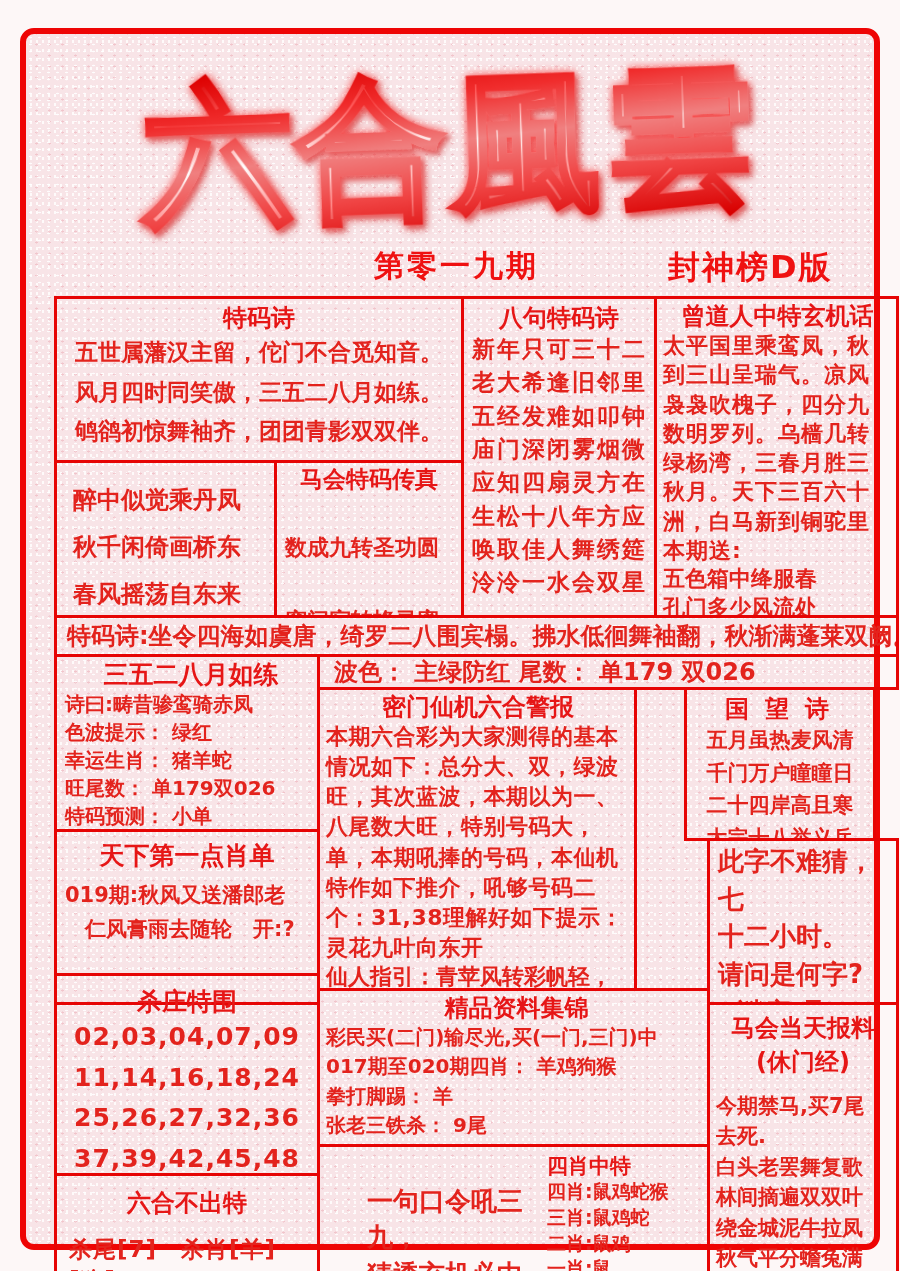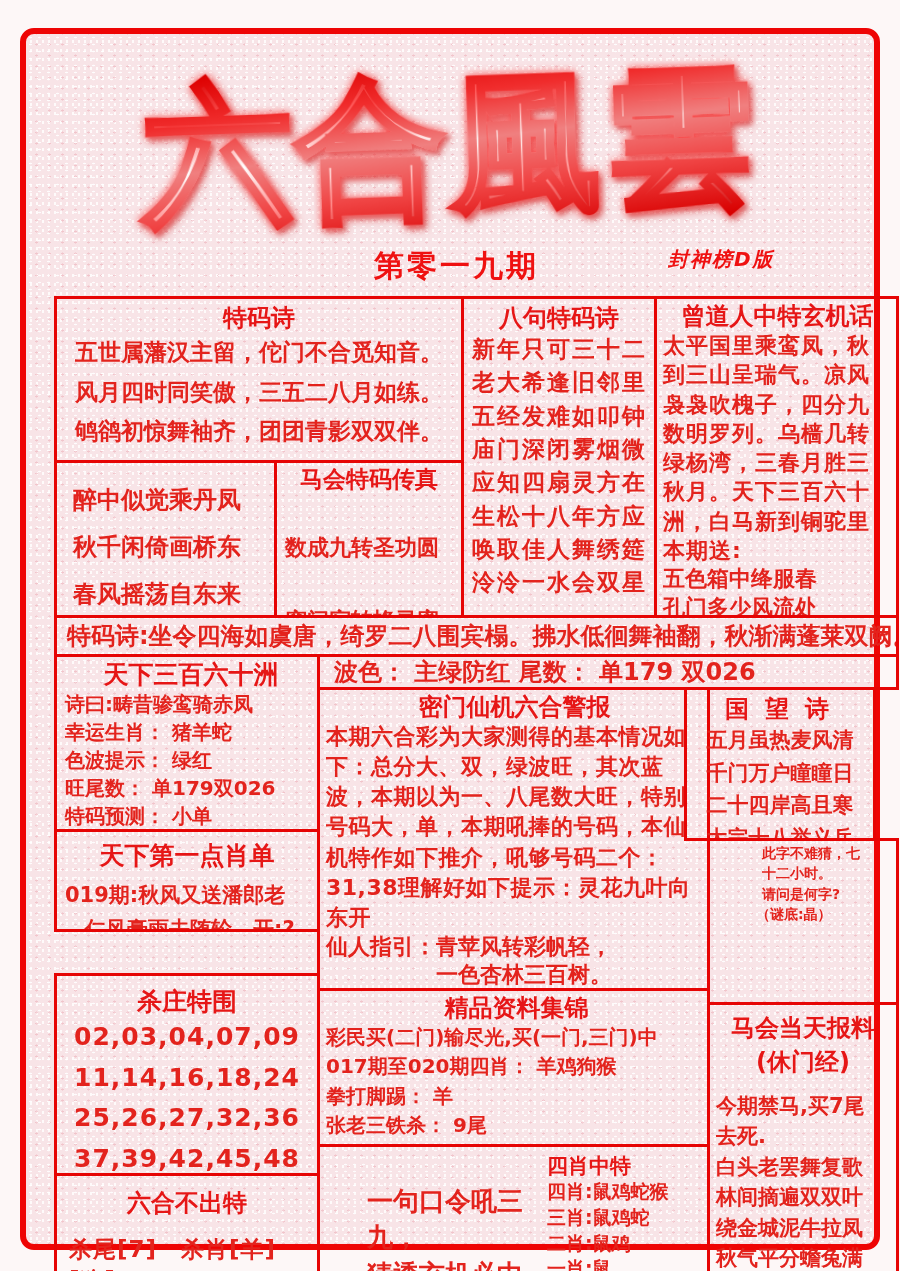--- a/index.html
+++ b/index.html
@@ -39,21 +39,21 @@
   @supports ((-webkit-background-clip:text) or (background-clip:text)) {
     .main-title {
       background:linear-gradient(175deg,#d90000 8%,#ff5a5a 28%,#ffffff 48%,#ff8a8a 68%,#cf0000 92%);
       -webkit-background-clip:text; background-clip:text; color:transparent;
       -webkit-text-stroke:4px rgba(225,0,0,.5);
       filter:drop-shadow(0 0 5px rgba(255,70,70,.9)) drop-shadow(3px 4px 2px rgba(185,0,0,.5));
     }
   }
   .issue-line { position:absolute; top:212px; left:0; width:100%; height:40px;text-align:center; }
   .issue  { position:absolute; left:348px; font-size:30px; font-weight:bold; color:#ef1111; letter-spacing:3px; }
-  .edition{ position:absolute; left:642px; font-size:20px; font-weight:bold; color:#ef1111; letter-spacing:2px;font-style:italic; }
+  .edition{ position:absolute; left:642px; font-size:32px; font-weight:bold; color:#ef1111; letter-spacing:2px; }
 
   .poem-line { font-weight:bold; }
 
   
   .tema-poem   { left:28px;  top:262px; width:410px; height:167px; }
   .tema-poem .poem-line { font-size:23px; line-height:1.72; text-align:center; }
   .drunk-poem  { left:28px;  top:426px; width:223px; height:158px; padding:14px 0 0 16px; }
   .drunk-poem .poem-line { font-size:24px; line-height:1.95; }
   .mahui-fax   { left:248px; top:426px; width:190px; height:158px; }
   .mahui-fax .box-title { font-size:23px; padding-top:2px; }
@@ -65,56 +65,56 @@
   .zeng-xj .xj-body { font-size:22px; font-weight:bold; line-height:1.33; letter-spacing:1px; }
   .zeng-xj .poem-line { font-size:22px; line-height:1.3; }
 
   .banner { left:28px; top:581px; width:845px; height:42px;
     font-size:24px; font-weight:bold; line-height:36px; padding-left:10px; white-space:nowrap; }
 
   
   .zeng-fax { left:28px; top:620px; width:266px; height:178px; padding:2px 0 0 8px; }
   .zeng-fax .box-title { font-size:25px; padding-top:0; }
   .zeng-fax .fax-row { font-size:20px; font-weight:bold; line-height:1.4; }
-  .dianxiao { left:28px; top:795px; width:266px; height:103px; }
+  .dianxiao { left:28px; top:795px; width:266px; height:176px; }
   .dianxiao .box-title { font-size:25px; padding-top:8px; }
   .dianxiao .poem-line { font-size:21px; line-height:1.6; padding-left:8px; margin-top:8px; }
   .dianxiao .poem-line + .poem-line { margin-top:0; padding-left:28px; }
   .shazhuang { left:28px; top:939px; width:266px; height:203px; }
   .shazhuang .box-title { font-size:25px; padding-top:10px; }
   .shazhuang .poem-line { font-size:25px; line-height:1.62; text-align:center; letter-spacing:1px; }
   .buchute { left:28px; top:1139px; width:266px; height:107px; }
   .buchute .box-title { padding-top:12px; }
   .buchute .poem-line { font-size:23px; padding:16px 0 0 12px; letter-spacing:1px; }
 
   
   .bose { left:291px; top:620px; width:582px; height:36px;
     font-size:24px; font-weight:bold; line-height:30px; padding-left:14px; white-space:nowrap; }
-  .mimen { left:291px; top:653px; width:393px; height:304px; padding:2px 4px 0 6px; }
+  .mimen { left:291px; top:653px; width:320px; height:304px; padding:2px 4px 0 6px; }
   .mimen .box-title { padding-top:0; }
   .mimen .mimen-body { font-size:22px; font-weight:bold; line-height:1.37; letter-spacing:.5px; }
   .guide-row { display:flex; font-size:22px; font-weight:bold; line-height:1.3; }
   .guide-row .g-label { flex:0 0 auto; }
   .guide-row .g-lines { flex:1; }
   .jingpin { left:291px; top:954px; width:393px; height:159px; padding:2px 0 0 6px; }
   .jingpin .box-title { padding-top:0; }
   .jingpin .fax-row { font-size:20px; font-weight:bold; line-height:1.47; }
   .bottom-mid { left:291px; top:1110px; width:393px; height:136px; display:flex; }
   .kouling { flex:1; padding:36px 0 0 20px; }
   .kouling .poem-line { font-size:26px; line-height:1.4;margin-left:27px; }
   .sixiao { flex:0 0 160px; padding-top:6px; }
   .sixiao .box-title { font-size:21px; padding-top:0; text-align:left; }
   .sixiao .fax-row { font-size:19px; font-weight:bold; line-height:1.35; }
 
   
   .guowang { left:658px; top:653px; width:192px; height:154px; }
   .guowang .box-title { letter-spacing:16px; padding-left:10px; }
   .guowang .poem-line { font-size:21px; line-height:1.55; text-align:center; }
   .midi { left:681px; top:804px; width:192px; height:167px; padding-top:2px; }
-  .midi .poem-line { font-size:14px; line-height:1.45; padding-left:8px;margin-left:44px; }
+  .midi .poem-line { font-size:26px; line-height:1.45; padding-left:8px; }
   .midi .poem-line:nth-of-type(4) { padding-left:2px; }
   .daily { left:681px; top:968px; width:192px; height:278px; padding-top:4px; }
   .daily .box-title { line-height:1.25; padding-top:4px; }
   .daily .poem-line { font-size:21px; line-height:1.45; padding-left:6px; }
   .daily .daily-lines { margin-top:14px; }
 </style>
 </head>
 <body>
 
 <div class="frame">
@@ -161,24 +161,24 @@
     <div class="box-title">曾道人中特玄机话</div>
     <div class="xj-body">太平国里乘鸾凤，秋到三山呈瑞气。凉风袅袅吹槐子，四分九数明罗列。乌樯几转绿杨湾，三春月胜三秋月。天下三百六十洲，白马新到铜驼里</div>
     <div class="xj-body">本期送:</div>
     <div class="poem-line">五色箱中绛服春</div>
     <div class="poem-line">孔门多少风流处</div>
   </div>
 
   <div class="box banner">特码诗:坐令四海如虞唐，绮罗二八围宾榻。拂水低徊舞袖翻，秋渐满蓬莱双阙。</div>
 
   <div class="box zeng-fax">
-    <div class="box-title">天下三百六十洲</div>
+    <div class="box-title">三五二八月如练</div>
     <div class="fax-row">诗曰:畴昔骖鸾骑赤凤</div>
+    <div class="fax-row">色波提示： 绿红</div>
     <div class="fax-row">幸运生肖： 猪羊蛇</div>
-    <div class="fax-row">色波提示： 绿红</div>
     <div class="fax-row">旺尾数： 单179双026</div>
     <div class="fax-row">特码预测： 小单</div>
     <div class="fax-row">旺码提供： 09 18 29</div>
   </div>
 
   <div class="box dianxiao">
     <div class="box-title">天下第一点肖单</div>
     <div class="poem-line">019期:秋风又送潘郎老</div>
     <div class="poem-line">仁风膏雨去随轮　开:?</div>
   </div>

